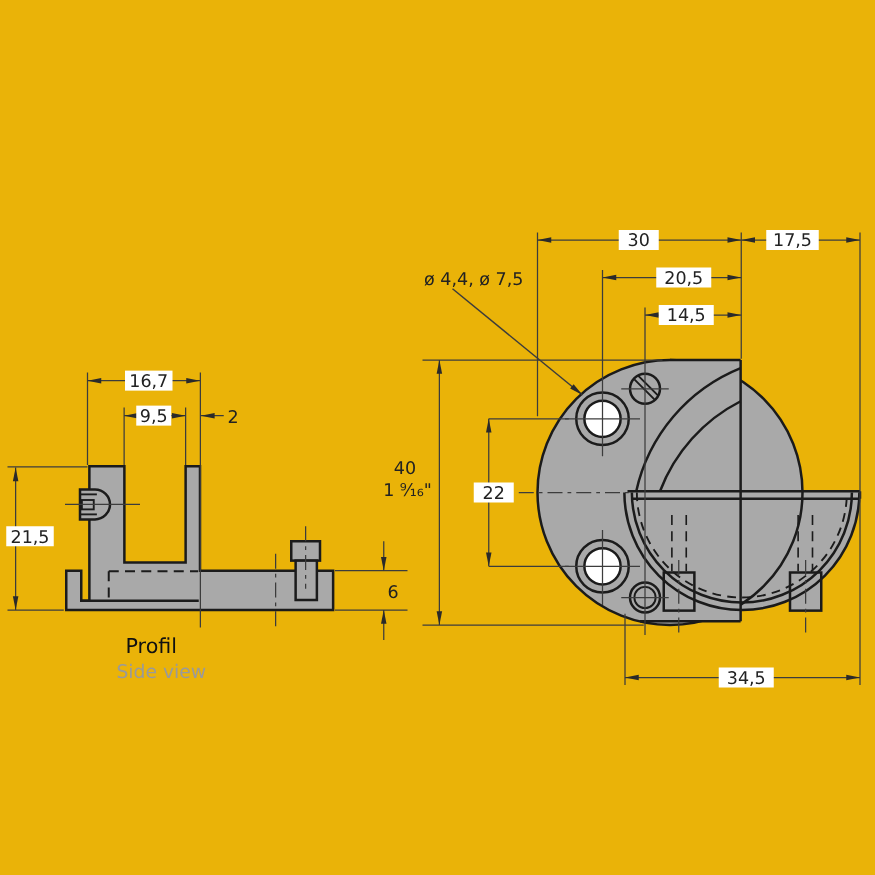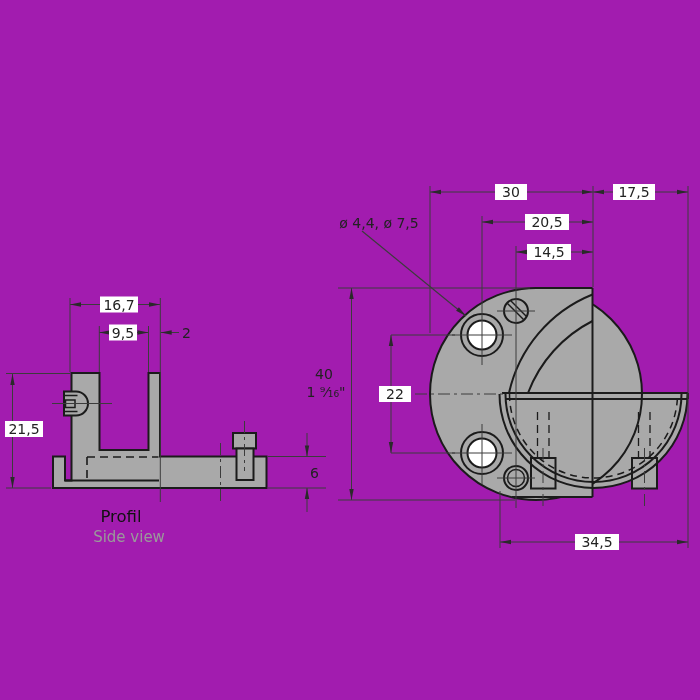--- a/index.html
+++ b/index.html
@@ -1,16 +1,16 @@
 <!DOCTYPE html>
 <html><head>
 <meta charset="utf-8">
 <style>
   html, body { margin: 0; padding: 0; background: #ffffff; }
-  #stage { width: 700px; height: 700px; position: relative; background: #a21caf; overflow: hidden; }
+  #stage { width: 700px; height: 700px; position: relative; background: #eab308; overflow: hidden; }
   svg { display: block; }
   .fillg   { fill: #a9a9a9; }
   .ol      { fill: none; stroke: #1b1b1b; stroke-width: 2; stroke-linejoin: miter; stroke-linecap: butt; }
   .olfill  { fill: #a9a9a9; stroke: #1b1b1b; stroke-width: 2; stroke-linejoin: miter; }
   .med     { fill: none; stroke: #1b1b1b; stroke-width: 1.5; }
   .thin    { fill: none; stroke: #3c3c3c; stroke-width: 1; }
   .cl      { fill: none; stroke: #3c3c3c; stroke-width: 1; stroke-dasharray: 12 4 3 4; }
   .hid     { fill: none; stroke: #1b1b1b; stroke-width: 1.6; stroke-dasharray: 8 5; }
   .dasharc { fill: none; stroke: #1b1b1b; stroke-width: 1.5; stroke-dasharray: 7 5; }
   .arr     { fill: #2a2a2a; stroke: none; }

